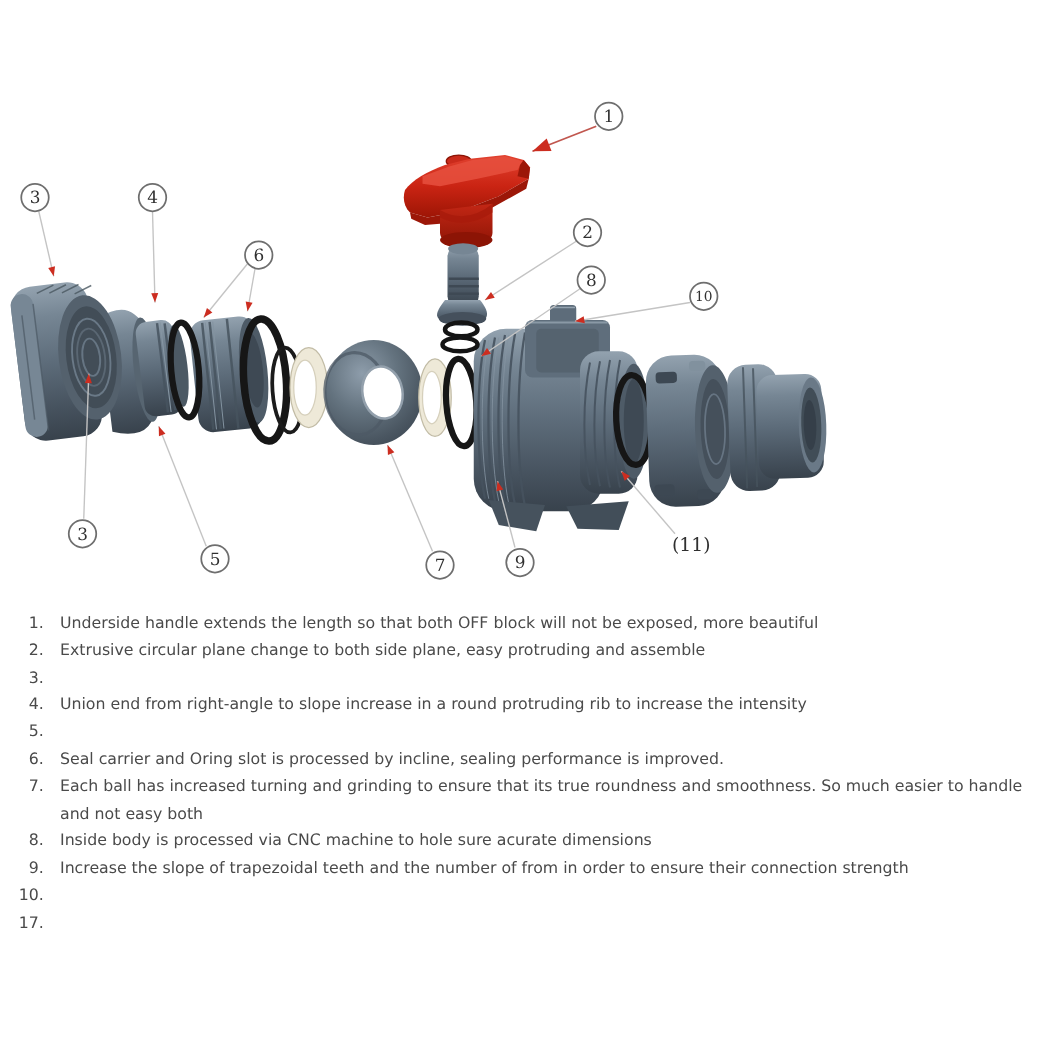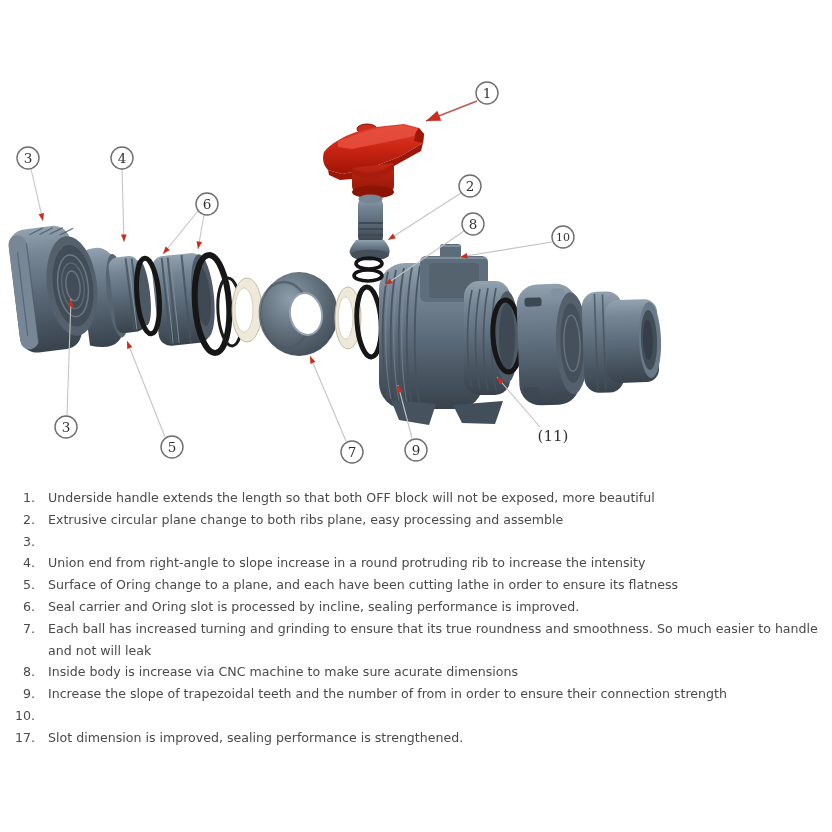--- a/index.html
+++ b/index.html
@@ -245,66 +245,60 @@
   <div class="notes" id="notes-list">
       <div class="note-row">
         <div class="note-num">1.</div>
         <div class="note-text">
           <div>Underside handle extends the length so that both OFF block will not be exposed, more beautiful</div>
         </div>
       </div>
       <div class="note-row">
         <div class="note-num">2.</div>
         <div class="note-text">
-          <div>Extrusive circular plane change to both ribs plane, easy processing and assemble</div>
+          <div>Extrusive circular plane change to both side plane, easy protruding and assemble</div>
         </div>
       </div>
       <div class="note-row">
         <div class="note-num">3.</div>
       </div>
       <div class="note-row">
         <div class="note-num">4.</div>
         <div class="note-text">
           <div>Union end from right-angle to slope increase in a round protruding rib to increase the intensity</div>
         </div>
       </div>
       <div class="note-row">
         <div class="note-num">5.</div>
-        <div class="note-text">
-          <div>Surface of Oring change to a plane, and each have been cutting lathe in order to ensure its flatness</div>
-        </div>
       </div>
       <div class="note-row">
         <div class="note-num">6.</div>
         <div class="note-text">
           <div>Seal carrier and Oring slot is processed by incline, sealing performance is improved.</div>
         </div>
       </div>
       <div class="note-row">
         <div class="note-num">7.</div>
         <div class="note-text">
           <div>Each ball has increased turning and grinding to ensure that its true roundness and smoothness. So much easier to handle</div>
-          <div>and not will leak</div>
+          <div>and not easy both</div>
         </div>
       </div>
       <div class="note-row">
         <div class="note-num">8.</div>
         <div class="note-text">
-          <div>Inside body is increase via CNC machine to make sure acurate dimensions</div>
+          <div>Inside body is processed via CNC machine to hole sure acurate dimensions</div>
         </div>
       </div>
       <div class="note-row">
         <div class="note-num">9.</div>
         <div class="note-text">
           <div>Increase the slope of trapezoidal teeth and the number of from in order to ensure their connection strength</div>
         </div>
       </div>
       <div class="note-row">
         <div class="note-num">10.</div>
       </div>
       <div class="note-row">
         <div class="note-num">17.</div>
-        <div class="note-text">
-          <div>Slot dimension is improved, sealing performance is strengthened.</div>
-        </div>
       </div>
     </div>
 </div>
 
 </body></html>

